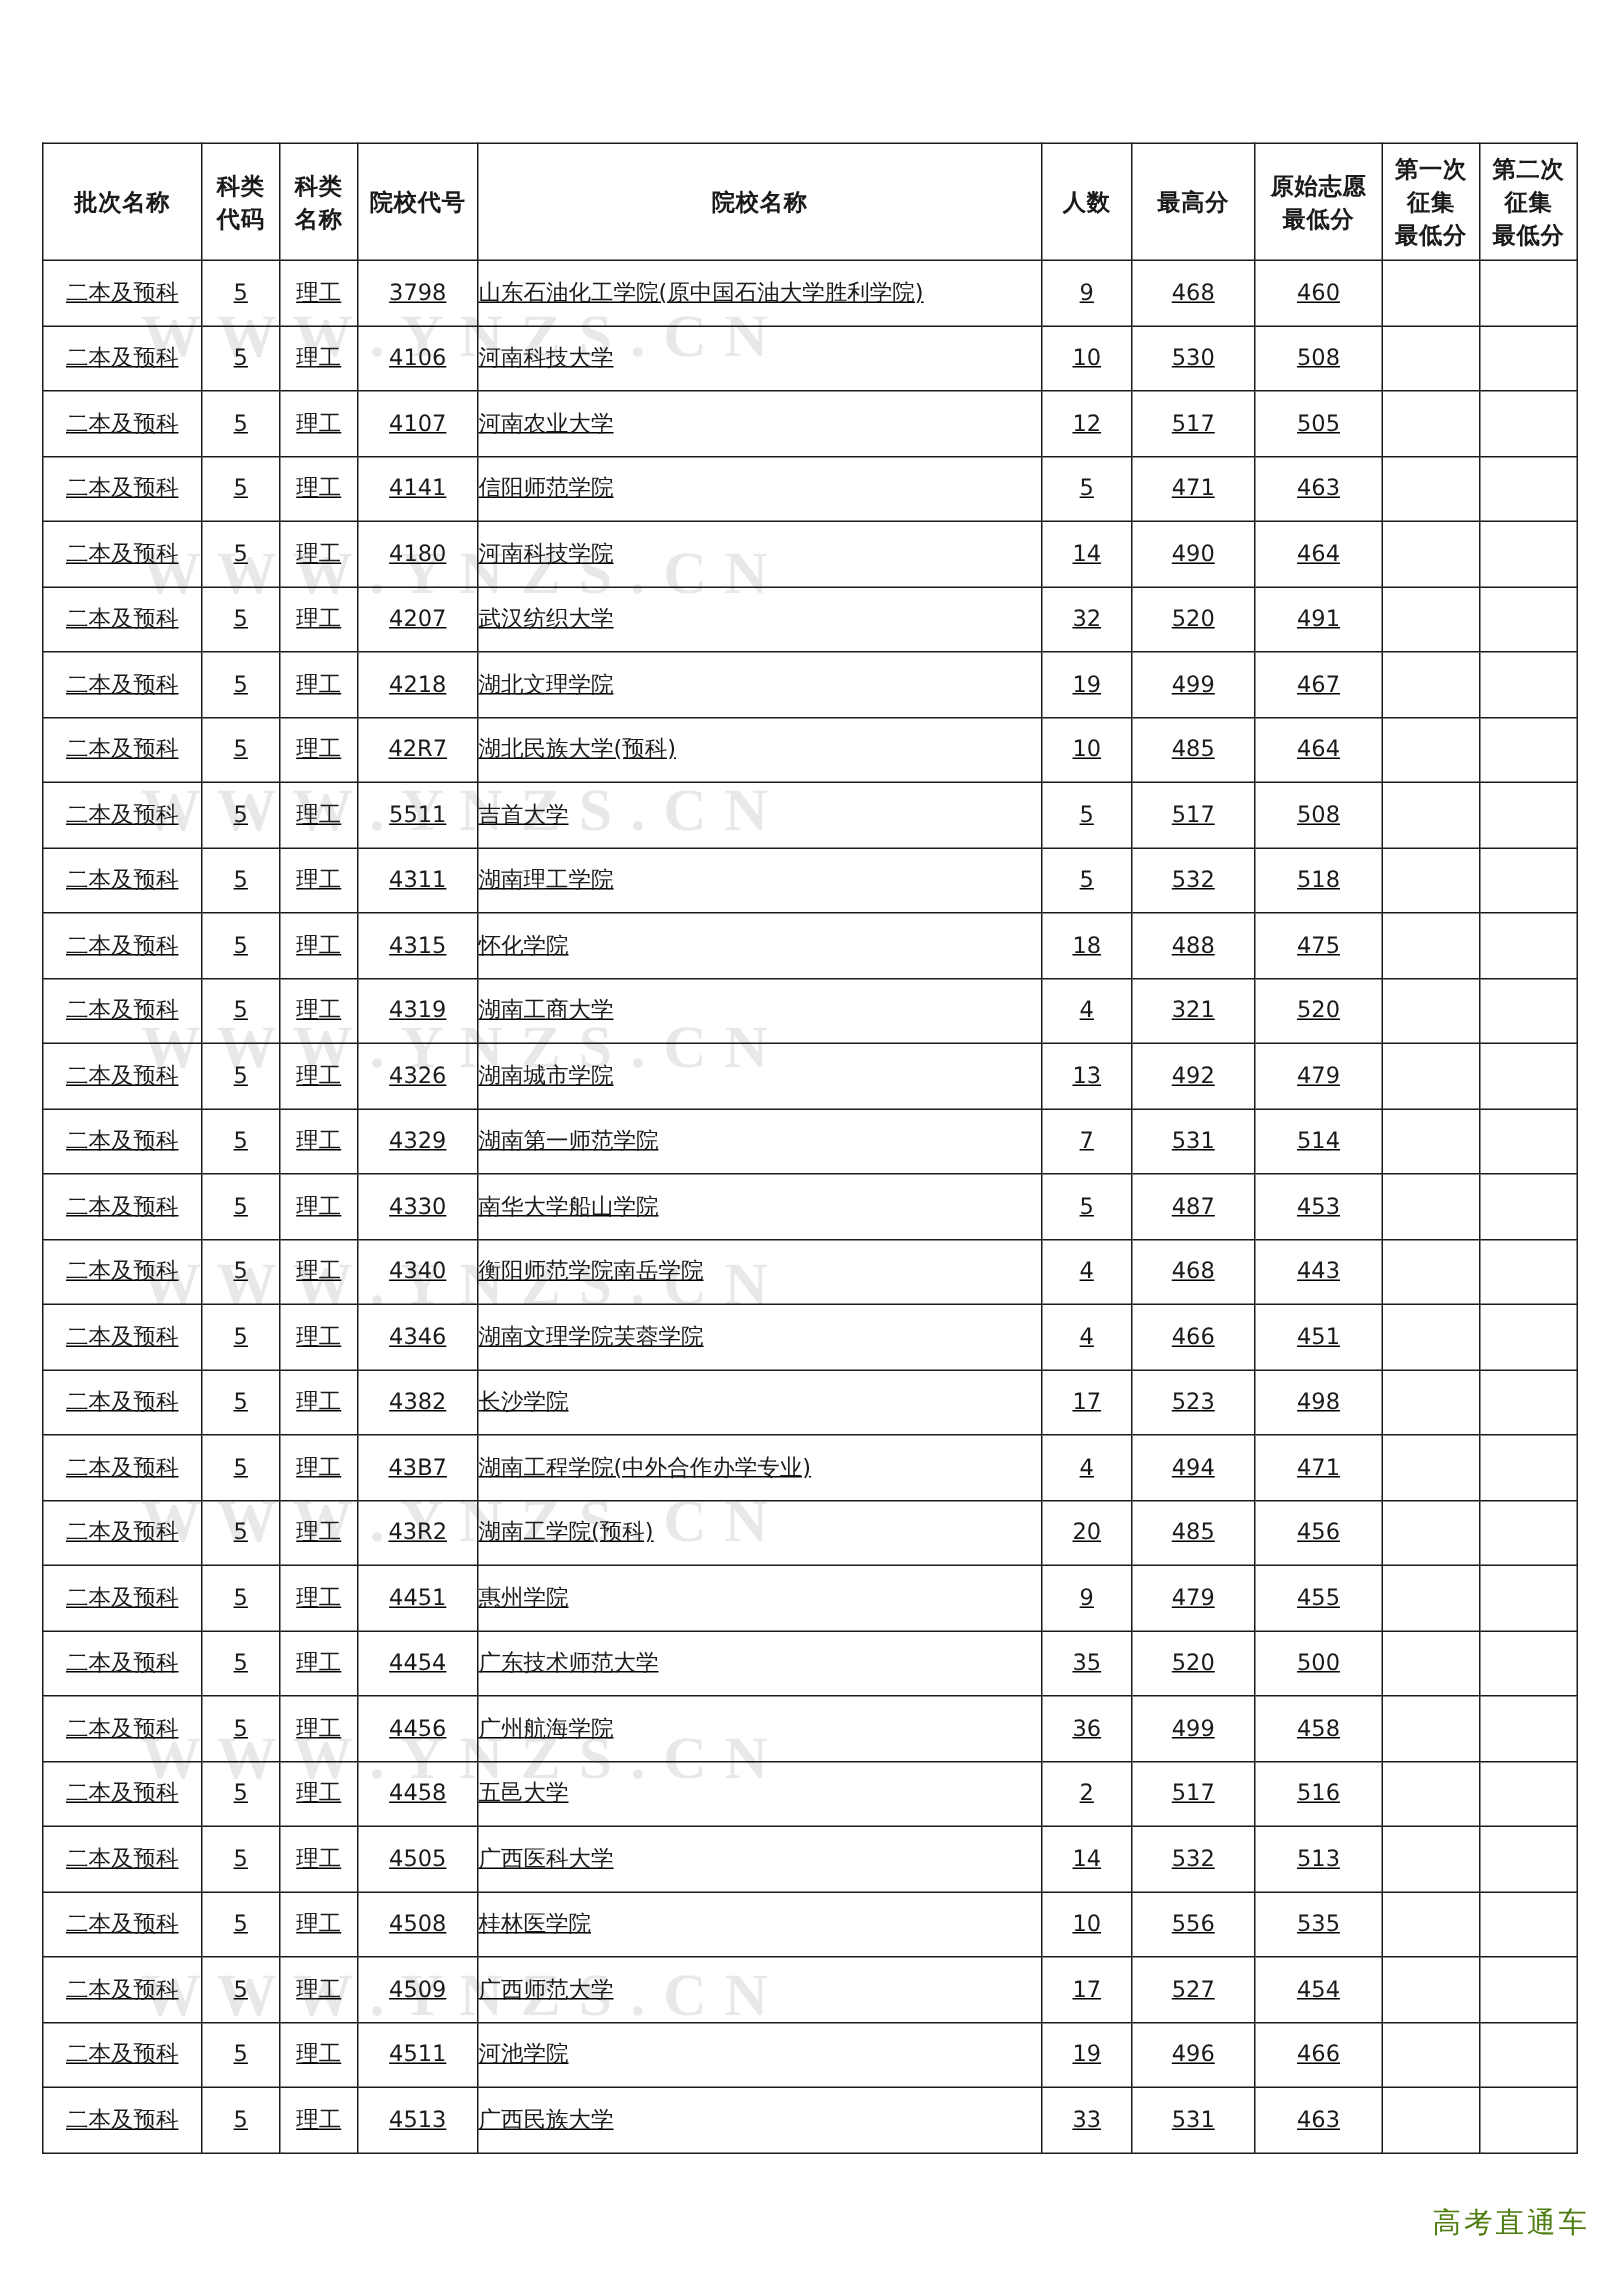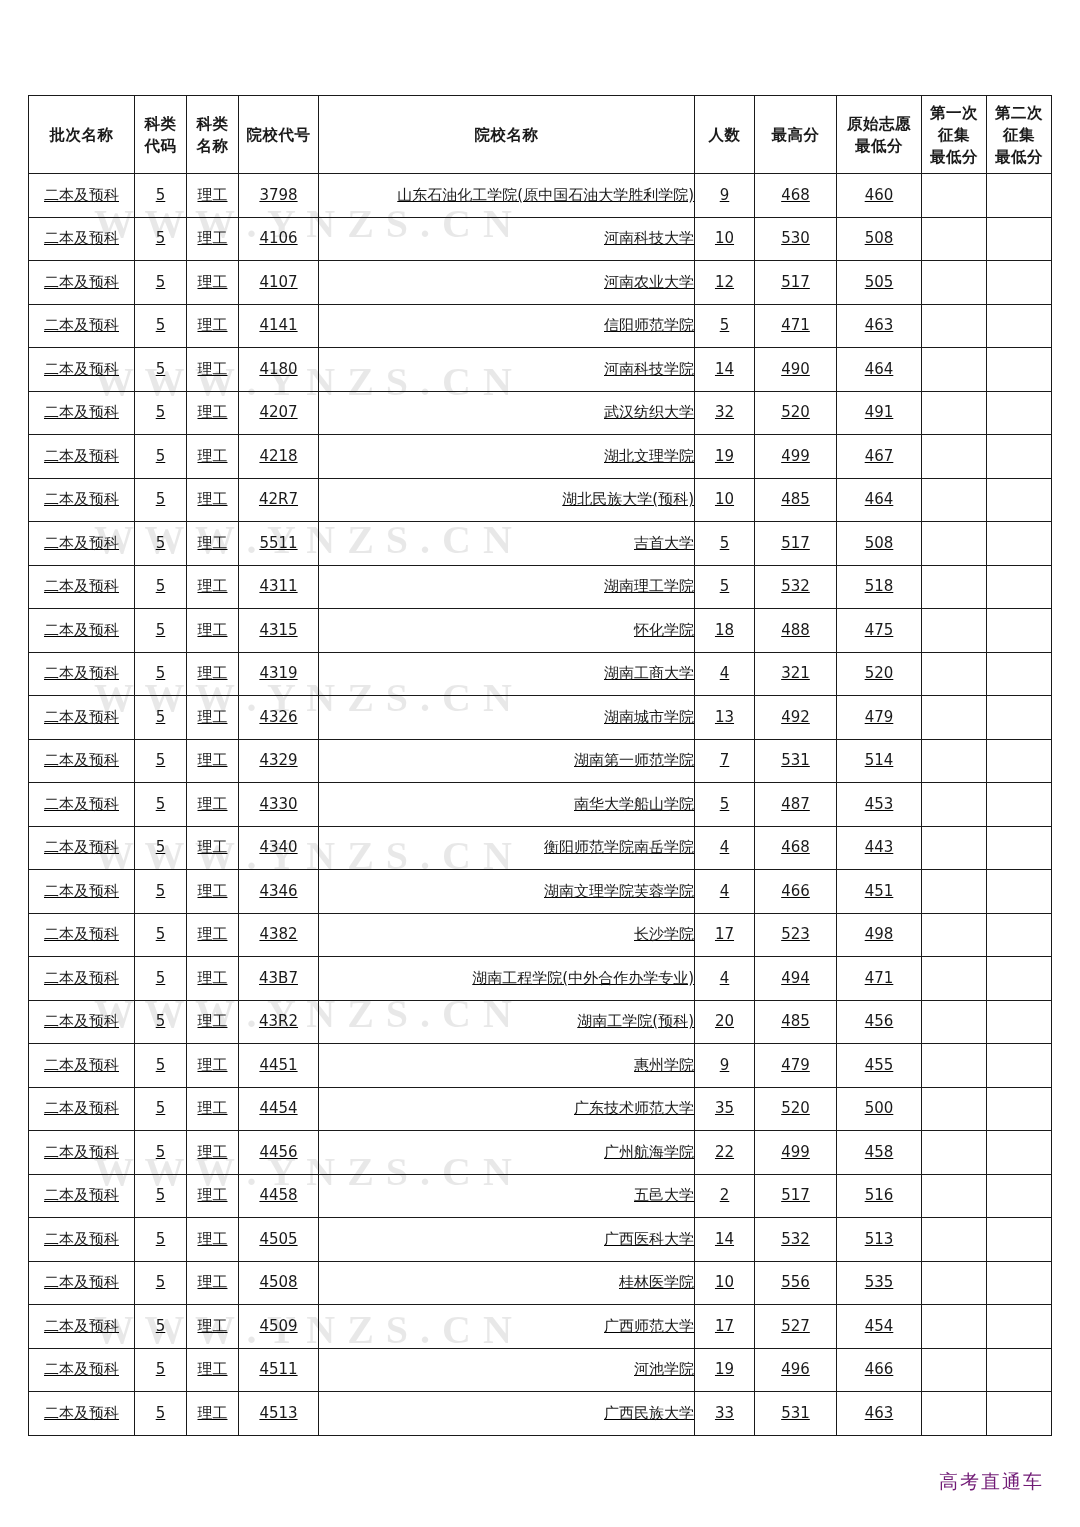--- a/index.html
+++ b/index.html
@@ -82,43 +82,43 @@
   .hdr-stack { display: block; }
 
   
   #score-table tbody tr { height: 43.5px; text-decoration: underline; }
   #score-table tbody td {
     font-size: 15px;
     vertical-align: middle;
     line-height: 1.3;
   }
   td.c-center { text-align: center; }
-  td.c-left   { text-align: right; padding-left: 9px; }
+  td.c-left   { text-align: left; padding-left: 9px; }
   td.c-num    { text-align: center; font-family: "DejaVu Sans", "Liberation Sans", sans-serif; }
   td.c-empty  { }
 
   
   col.w-batch   { width: 106px; }
   col.w-subcode { width: 52px; }
   col.w-subname { width: 52px; }
   col.w-college-code { width: 80px; }
   col.w-college-name { width: 376px; }
   col.w-count   { width: 60px; }
   col.w-highest { width: 82px; }
   col.w-lowest  { width: 85px; }
   col.w-r1      { width: 65px; }
   col.w-r2      { width: 65px; }
 
   
   #footer-brand {
     position: absolute;
-    right: 36px;
+    right: 20px;
     bottom: 32px;
     font-size: 19px;
-    color: #701a75;
+    color: #4d7c0f;
     letter-spacing: 2px;
     font-family: "Liberation Sans", "DejaVu Sans", sans-serif;
     z-index: 20;
   }
 </style>
 </head>
 <body>
 
 <div id="watermark-layer">
     <div class="wm-row" style="top: 200px;">W W W . Y N Z S . C N</div>
@@ -451,21 +451,21 @@
           <td class="c-num">500</td>
           <td class="c-num c-empty"></td>
           <td class="c-num c-empty"></td>
         </tr>
         <tr>
           <td class="c-center">二本及预科</td>
           <td class="c-center">5</td>
           <td class="c-center">理工</td>
           <td class="c-center">4456</td>
           <td class="c-left">广州航海学院</td>
-          <td class="c-num">22</td>
+          <td class="c-num">36</td>
           <td class="c-num">499</td>
           <td class="c-num">458</td>
           <td class="c-num c-empty"></td>
           <td class="c-num c-empty"></td>
         </tr>
         <tr>
           <td class="c-center">二本及预科</td>
           <td class="c-center">5</td>
           <td class="c-center">理工</td>
           <td class="c-center">4458</td>

